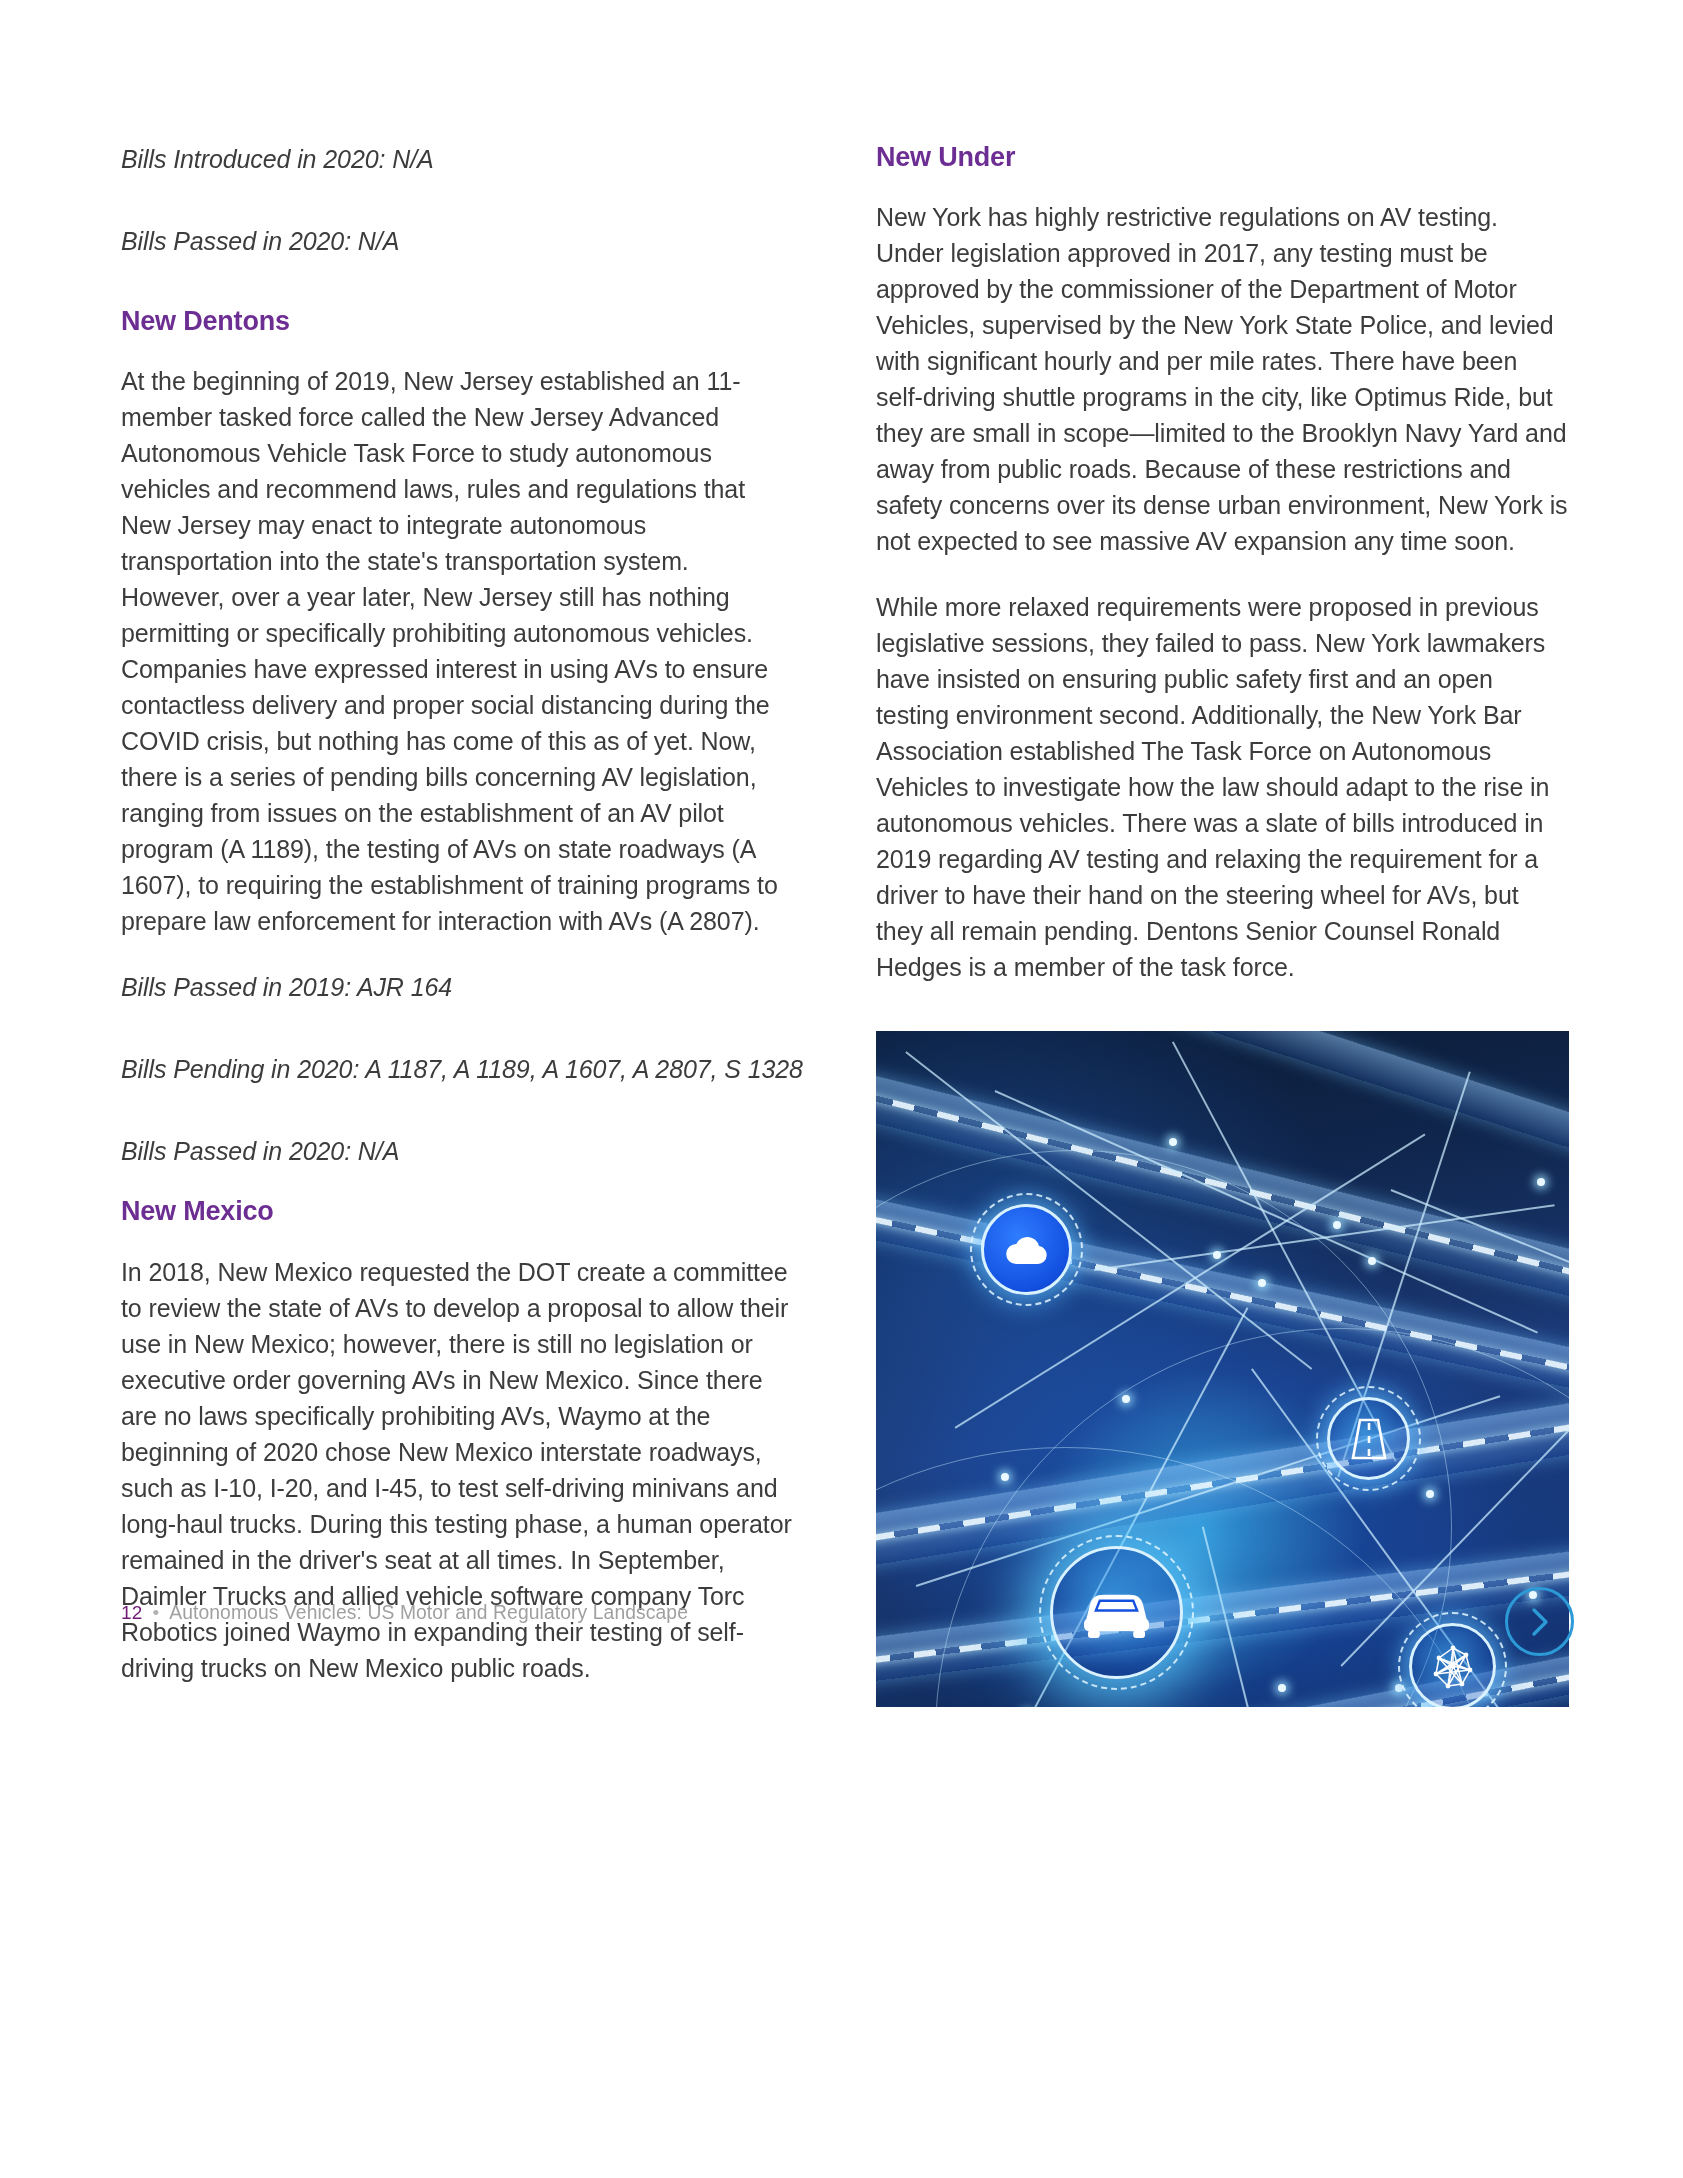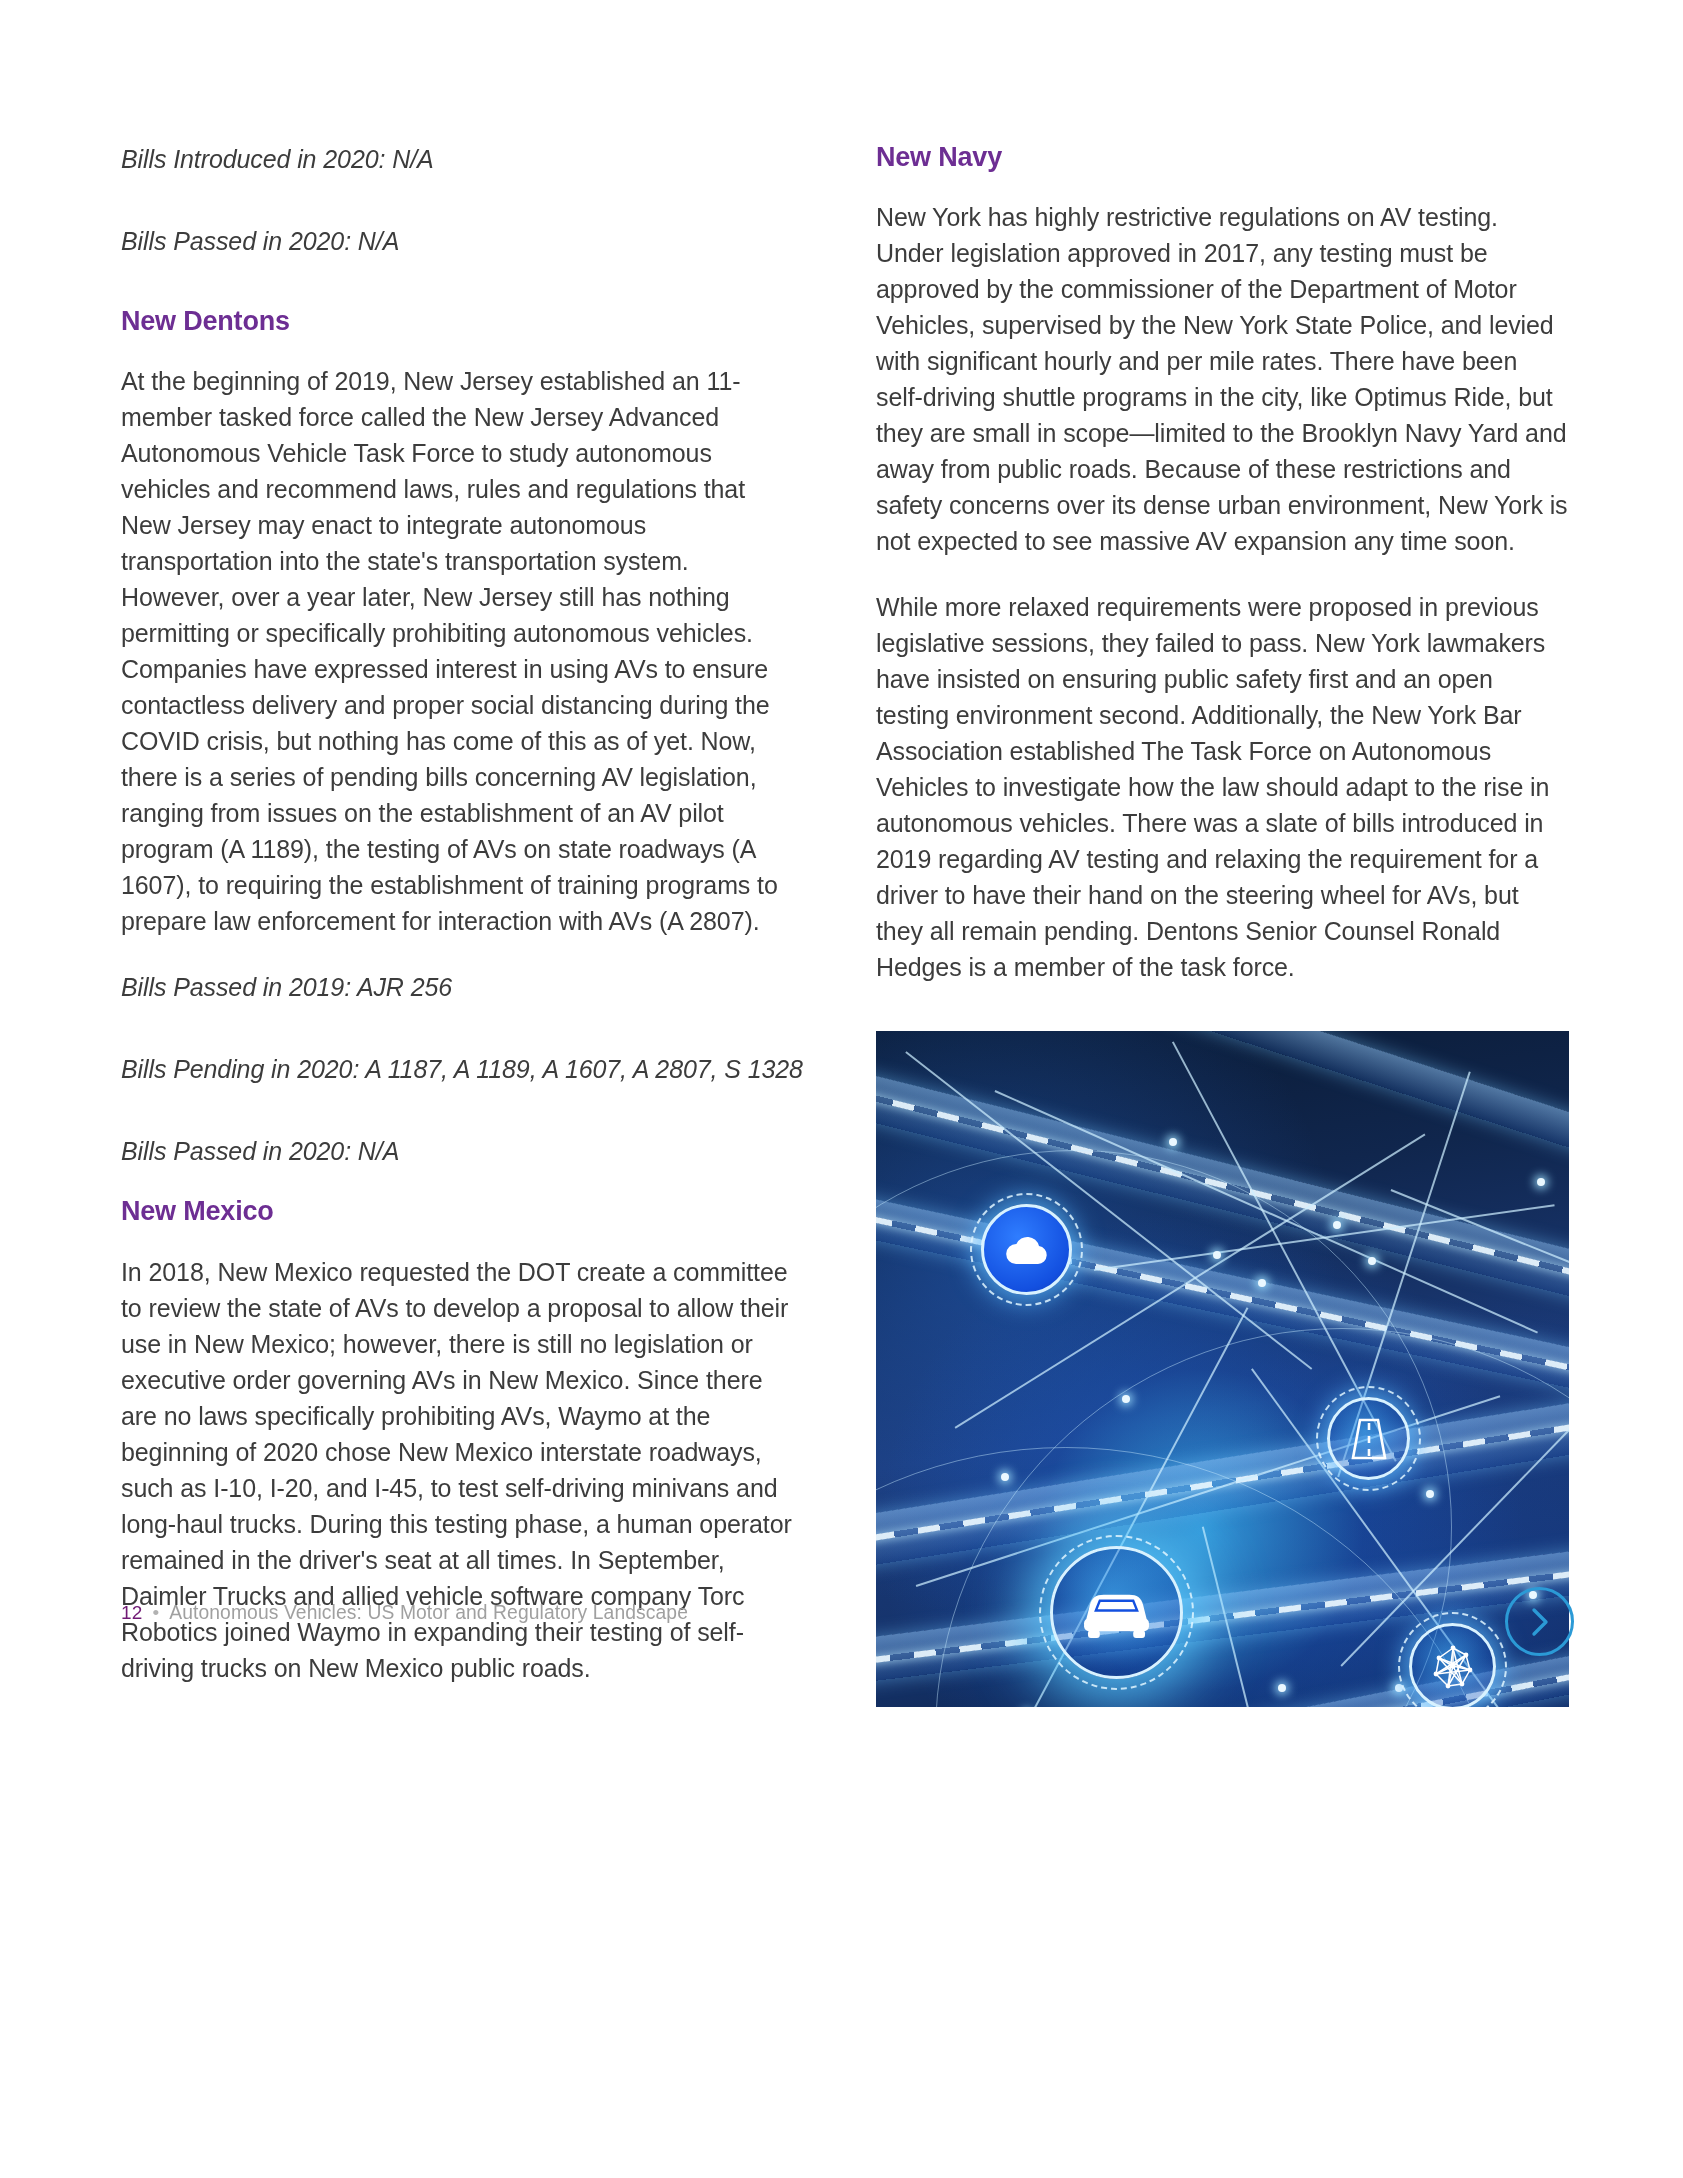--- a/index.html
+++ b/index.html
@@ -220,21 +220,21 @@
 
       <p class="bills-line">Bills Passed in 2020: N/A</p>
       <div class="sp-after-bills"></div>
 
       <h2 class="state-heading">New Dentons</h2>
       <div class="sp-after-heading"></div>
 
       <p class="body-text">At the beginning of 2019, New Jersey established an 11-member tasked force called the New Jersey Advanced Autonomous Vehicle Task Force to study autonomous vehicles and recommend laws, rules and regulations that New Jersey may enact to integrate autonomous transportation into the state's transportation system. However, over a year later, New Jersey still has nothing permitting or specifically prohibiting autonomous vehicles. Companies have expressed interest in using AVs to ensure contactless delivery and proper social distancing during the COVID crisis, but nothing has come of this as of yet. Now, there is a series of pending bills concerning AV legislation, ranging from issues on the establishment of an AV pilot program (A 1189), the testing of AVs on state roadways (A 1607), to requiring the establishment of training programs to prepare law enforcement for interaction with AVs (A 2807).</p>
       <div class="sp-para"></div>
 
-      <p class="bills-line">Bills Passed in 2019: AJR 256</p>
+      <p class="bills-line">Bills Passed in 2019: AJR 164</p>
       <div class="sp-after-bills"></div>
 
       <p class="bills-line">Bills Pending in 2020: A 1187, A 1189, A 1607, A 2807, S 1328</p>
       <div class="sp-after-bills"></div>
 
       <p class="bills-line">Bills Passed in 2020: N/A</p>
       <div class="sp-before-heading"></div>
 
       <h2 class="state-heading">New Mexico</h2>
       <div class="sp-after-heading"></div>
@@ -246,21 +246,21 @@
       <div class="sp-after-bills"></div>
 
       <div class="sp-after-bills"></div>
 
       <p class="bills-line">Bills Passed in 2020: N/A</p>
 
     </div>
 
     <div class="col col-right">
 
-      <h2 class="state-heading">New Navy</h2>
+      <h2 class="state-heading">New Under</h2>
       <div class="sp-after-heading"></div>
 
       <p class="body-text">New York has highly restrictive regulations on AV testing. Under legislation approved in 2017, any testing must be approved by the commissioner of the Department of Motor Vehicles, supervised by the New York State Police, and levied with significant hourly and per mile rates. There have been self-driving shuttle programs in the city, like Optimus Ride, but they are small in scope—limited to the Brooklyn Navy Yard and away from public roads. Because of these restrictions and safety concerns over its dense urban environment, New York is not expected to see massive AV expansion any time soon.</p>
       <div class="sp-para"></div>
 
       <p class="body-text">While more relaxed requirements were proposed in previous legislative sessions, they failed to pass. New York lawmakers have insisted on ensuring public safety first and an open testing environment second. Additionally, the New York Bar Association established The Task Force on Autonomous Vehicles to investigate how the law should adapt to the rise in autonomous vehicles. There was a slate of bills introduced in 2019 regarding AV testing and relaxing the requirement for a driver to have their hand on the steering wheel for AVs, but they all remain pending. Dentons Senior Counsel Ronald Hedges is a member of the task force.</p>
 
       <div class="hero">
         <div class="hero-bg"></div>
 

